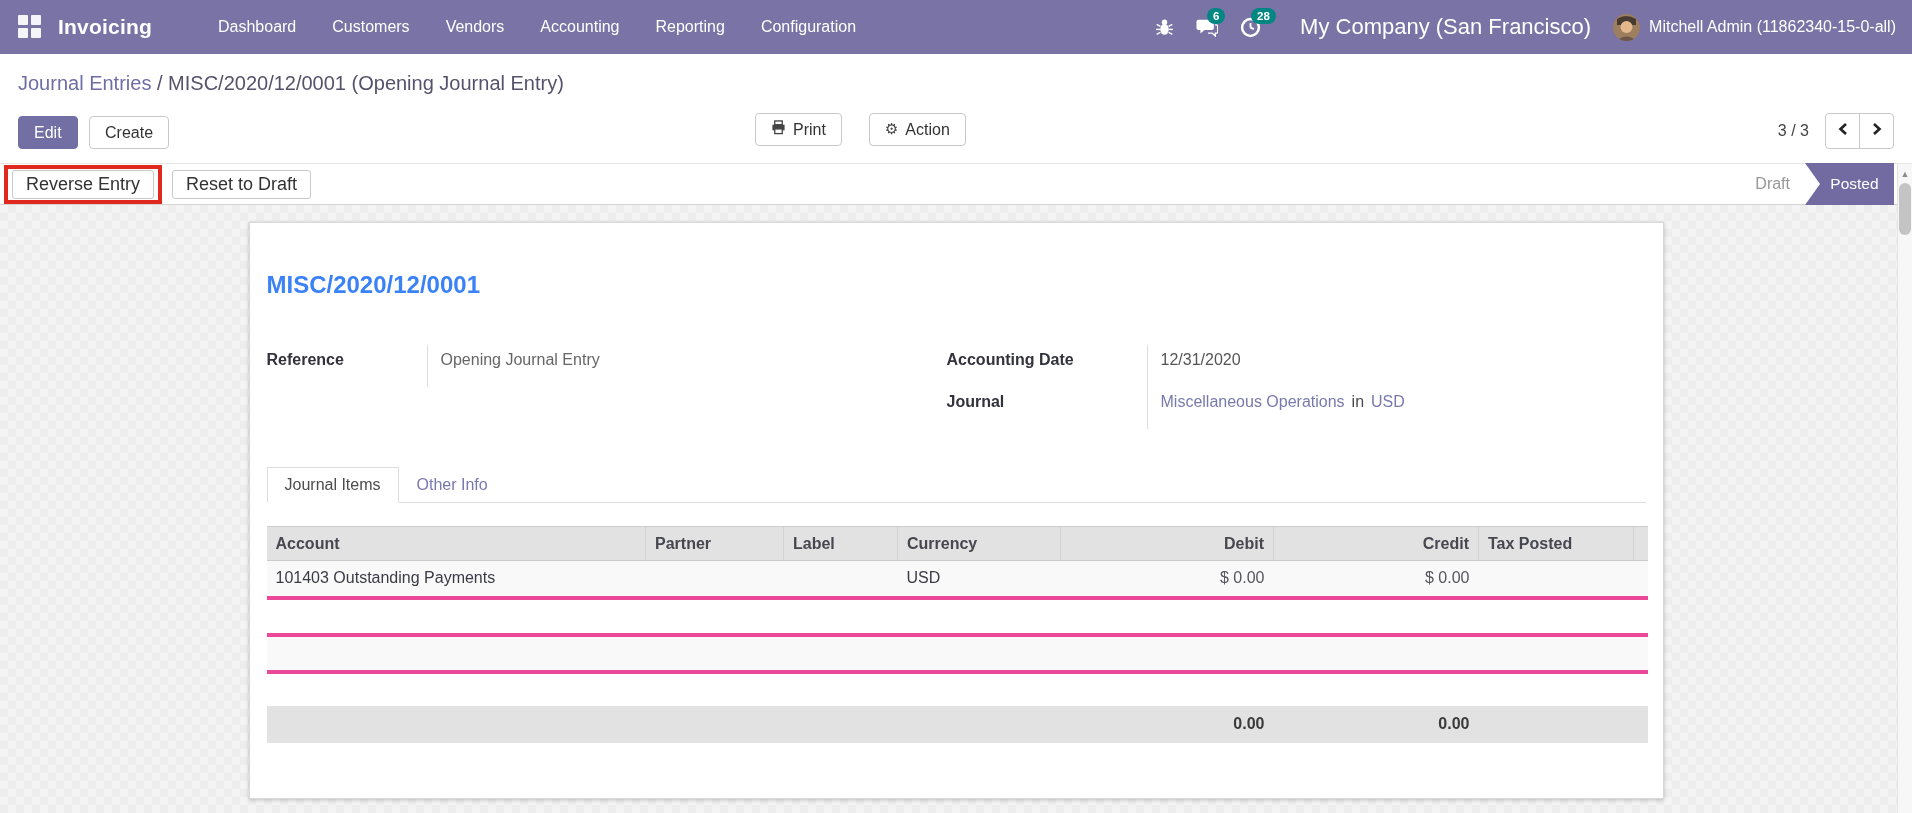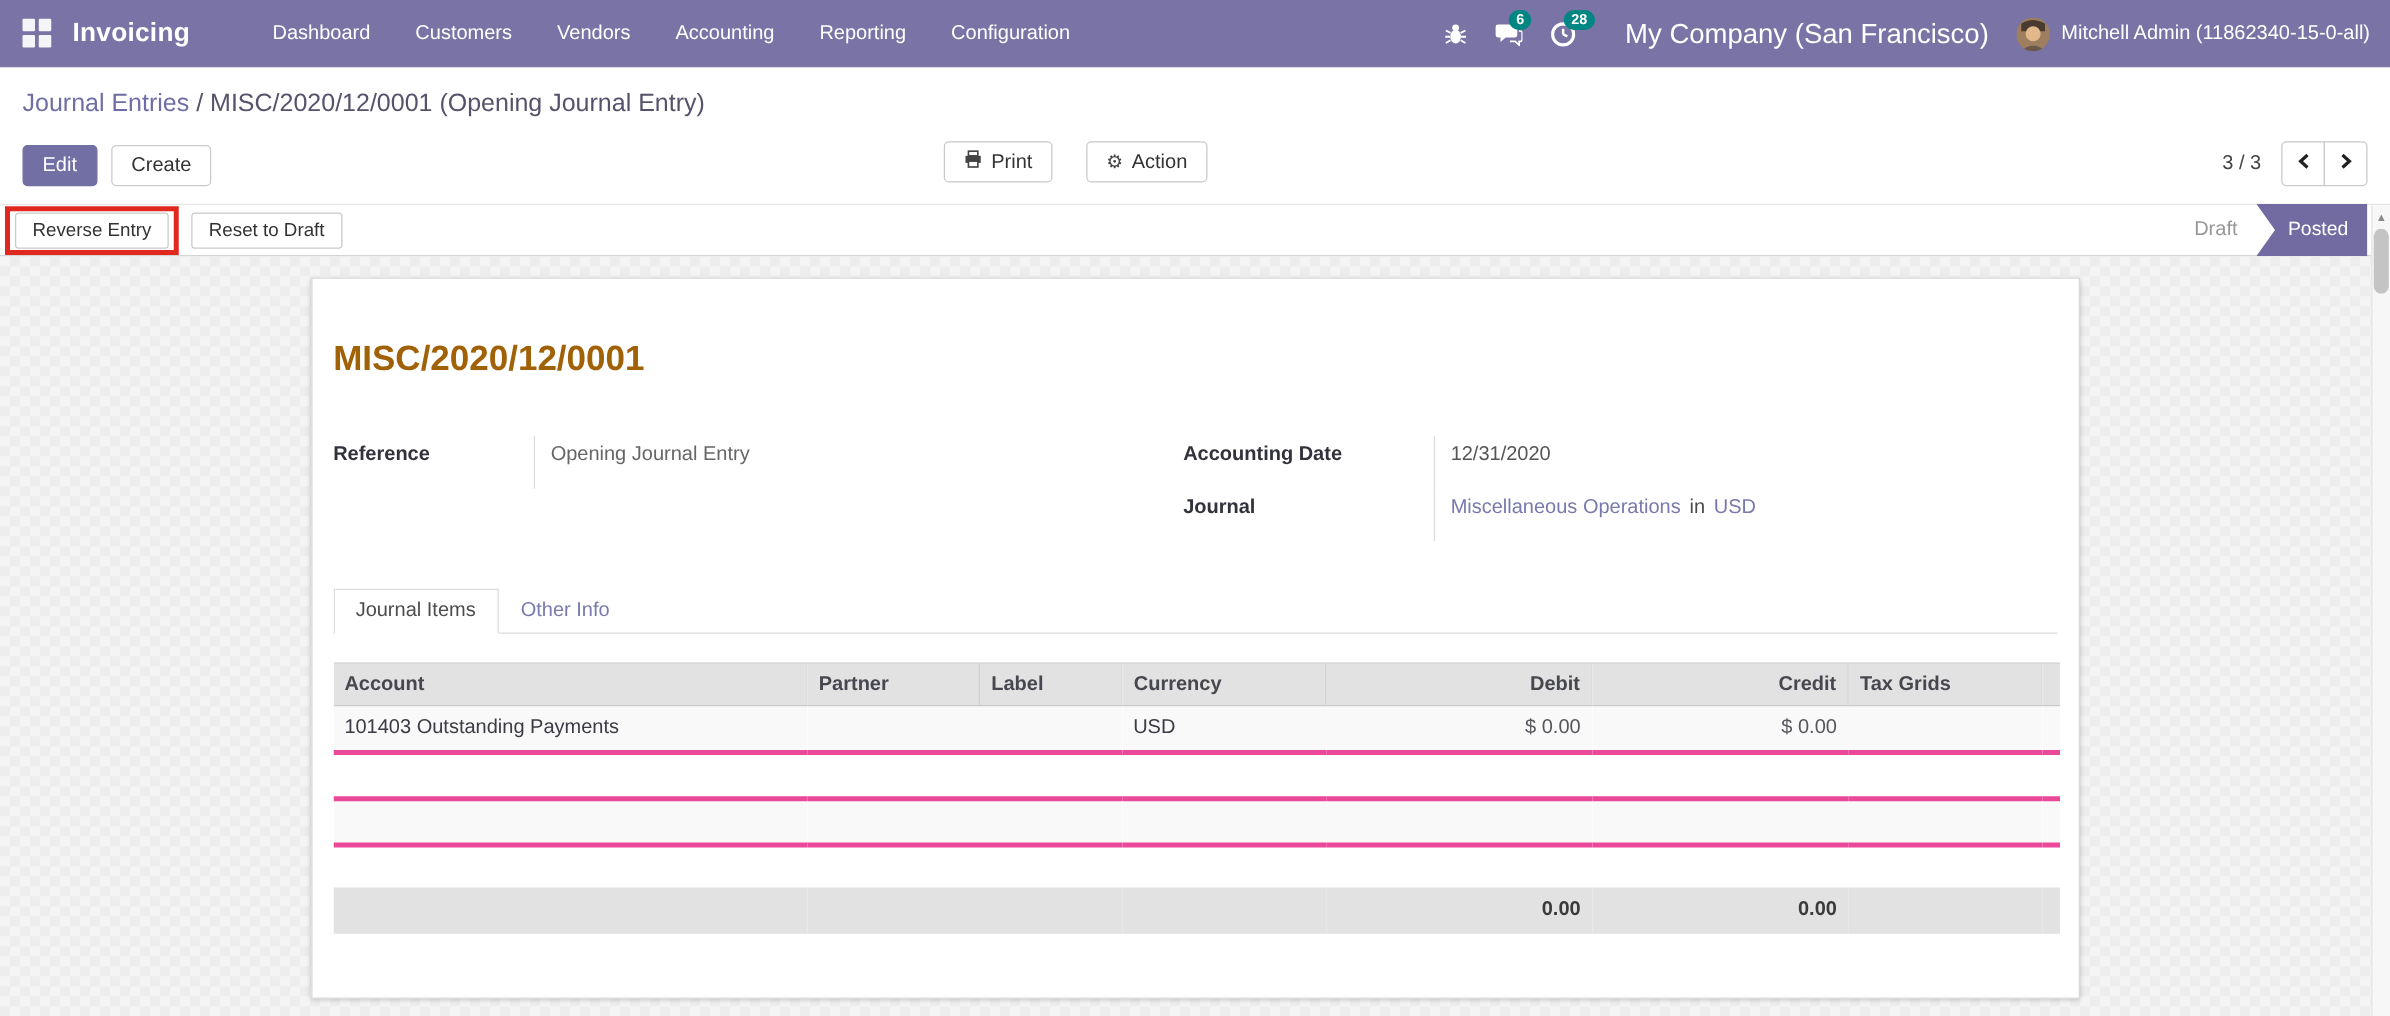--- a/index.html
+++ b/index.html
@@ -61,21 +61,21 @@
   .pager-buttons .btn:first-child { border-radius: 4px 0 0 4px; }
   .pager-buttons .btn:last-child { border-radius: 0 4px 4px 0; margin-left: -1px; }
   .gear-glyph { font-family: "DejaVu Sans", sans-serif; font-size: 15px; color: #444; line-height: 1; }
 
   
   .statusbar {
     height: 42px; background: #fff;
     border-top: 1px solid #e6e6e6; border-bottom: 1px solid #d4d4d4;
     display: flex; align-items: center; padding-right: 18px; position: relative;
   }
-  .sb-btn { height: 29px; font-size: 15px; padding: 0 13px; border-radius: 3px; }
+  .sb-btn { height: 29px; font-size: 18px; padding: 0 13px; border-radius: 3px; }
   .red-box { display: inline-flex; border: 4px solid var(--highlight-red, #e0281e); padding: 1px 4px; margin-left: 4px; align-items: center; }
   .sb-reset { margin-left: 10px; }
   .sb-states { margin-left: auto; display: flex; align-items: center; height: 42px; }
   .state-inactive { color: #979797; font-size: 16px; margin-right: 15px; cursor: pointer; }
   .state-active {
     background: var(--statusbar-active, #726ba2); color: #fff;
     height: 42px; line-height: 42px; width: 89px; text-align: center;
     font-size: 15.5px; padding-left: 10px; cursor: pointer;
     clip-path: polygon(0 0, 100% 0, 100% 100%, 0 100%, 15px 50%);
   }
@@ -86,21 +86,21 @@
     background-image: conic-gradient(#ededed 25%, #f4f4f4 0 50%, #ededed 0 75%, #f4f4f4 0);
     background-size: 16px 16px;
     overflow: hidden;
   }
   .sheet {
     width: 1415px; height: 577px; margin: 17px auto 0 auto;
     background: #fff; border: 1px solid #d8d8d8;
     box-shadow: 0 1px 4px rgba(0,0,0,.22);
     padding: 48px 17px 0 17px;
   }
-  .sheet-title { font-size: 28px; font-weight: 700; color: #a16207; margin-bottom: 46px; }
+  .sheet-title { font-size: 24px; font-weight: 700; color: #3b82f6; margin-bottom: 46px; }
 
   .groups { display: flex; margin-bottom: 37px; }
   .group { display: grid; align-content: start; }
   .group-left  { width: 680px; grid-template-columns: 160px 1fr; }
   .group-right { flex: 1; grid-template-columns: 200px 1fr; }
   .f-label { font-size: 16px; font-weight: 700; color: #32323c; padding-top: 6px; min-height: 42px; }
   .f-value { border-left: 1px solid #dcdcdc; padding: 6px 0 0 13px; font-size: 16px; color: #666; min-height: 42px; }
   .f-value.dark { color: #555; }
   .f-value a { color: var(--link, #7879ad); text-decoration: none; cursor: pointer; }
   .conn { color: #4a4a4a; margin: 0 7px; }
@@ -293,21 +293,21 @@
           <col style="width:14px">
       </colgroup>
       <thead>
         <tr>
           <th>Account</th>
           <th>Partner</th>
           <th>Label</th>
           <th>Currency</th>
           <th class="num">Debit</th>
           <th class="num">Credit</th>
-          <th>Tax Grids</th>
+          <th>Tax Posted</th>
           <th><span class="kebab">⋮</span></th>
         </tr>
       </thead>
       <tbody>
         <tr>
           <td>101403 Outstanding Payments</td>
           <td></td>
           <td></td>
           <td>USD</td>
           <td class="num">$ 0.00</td>

